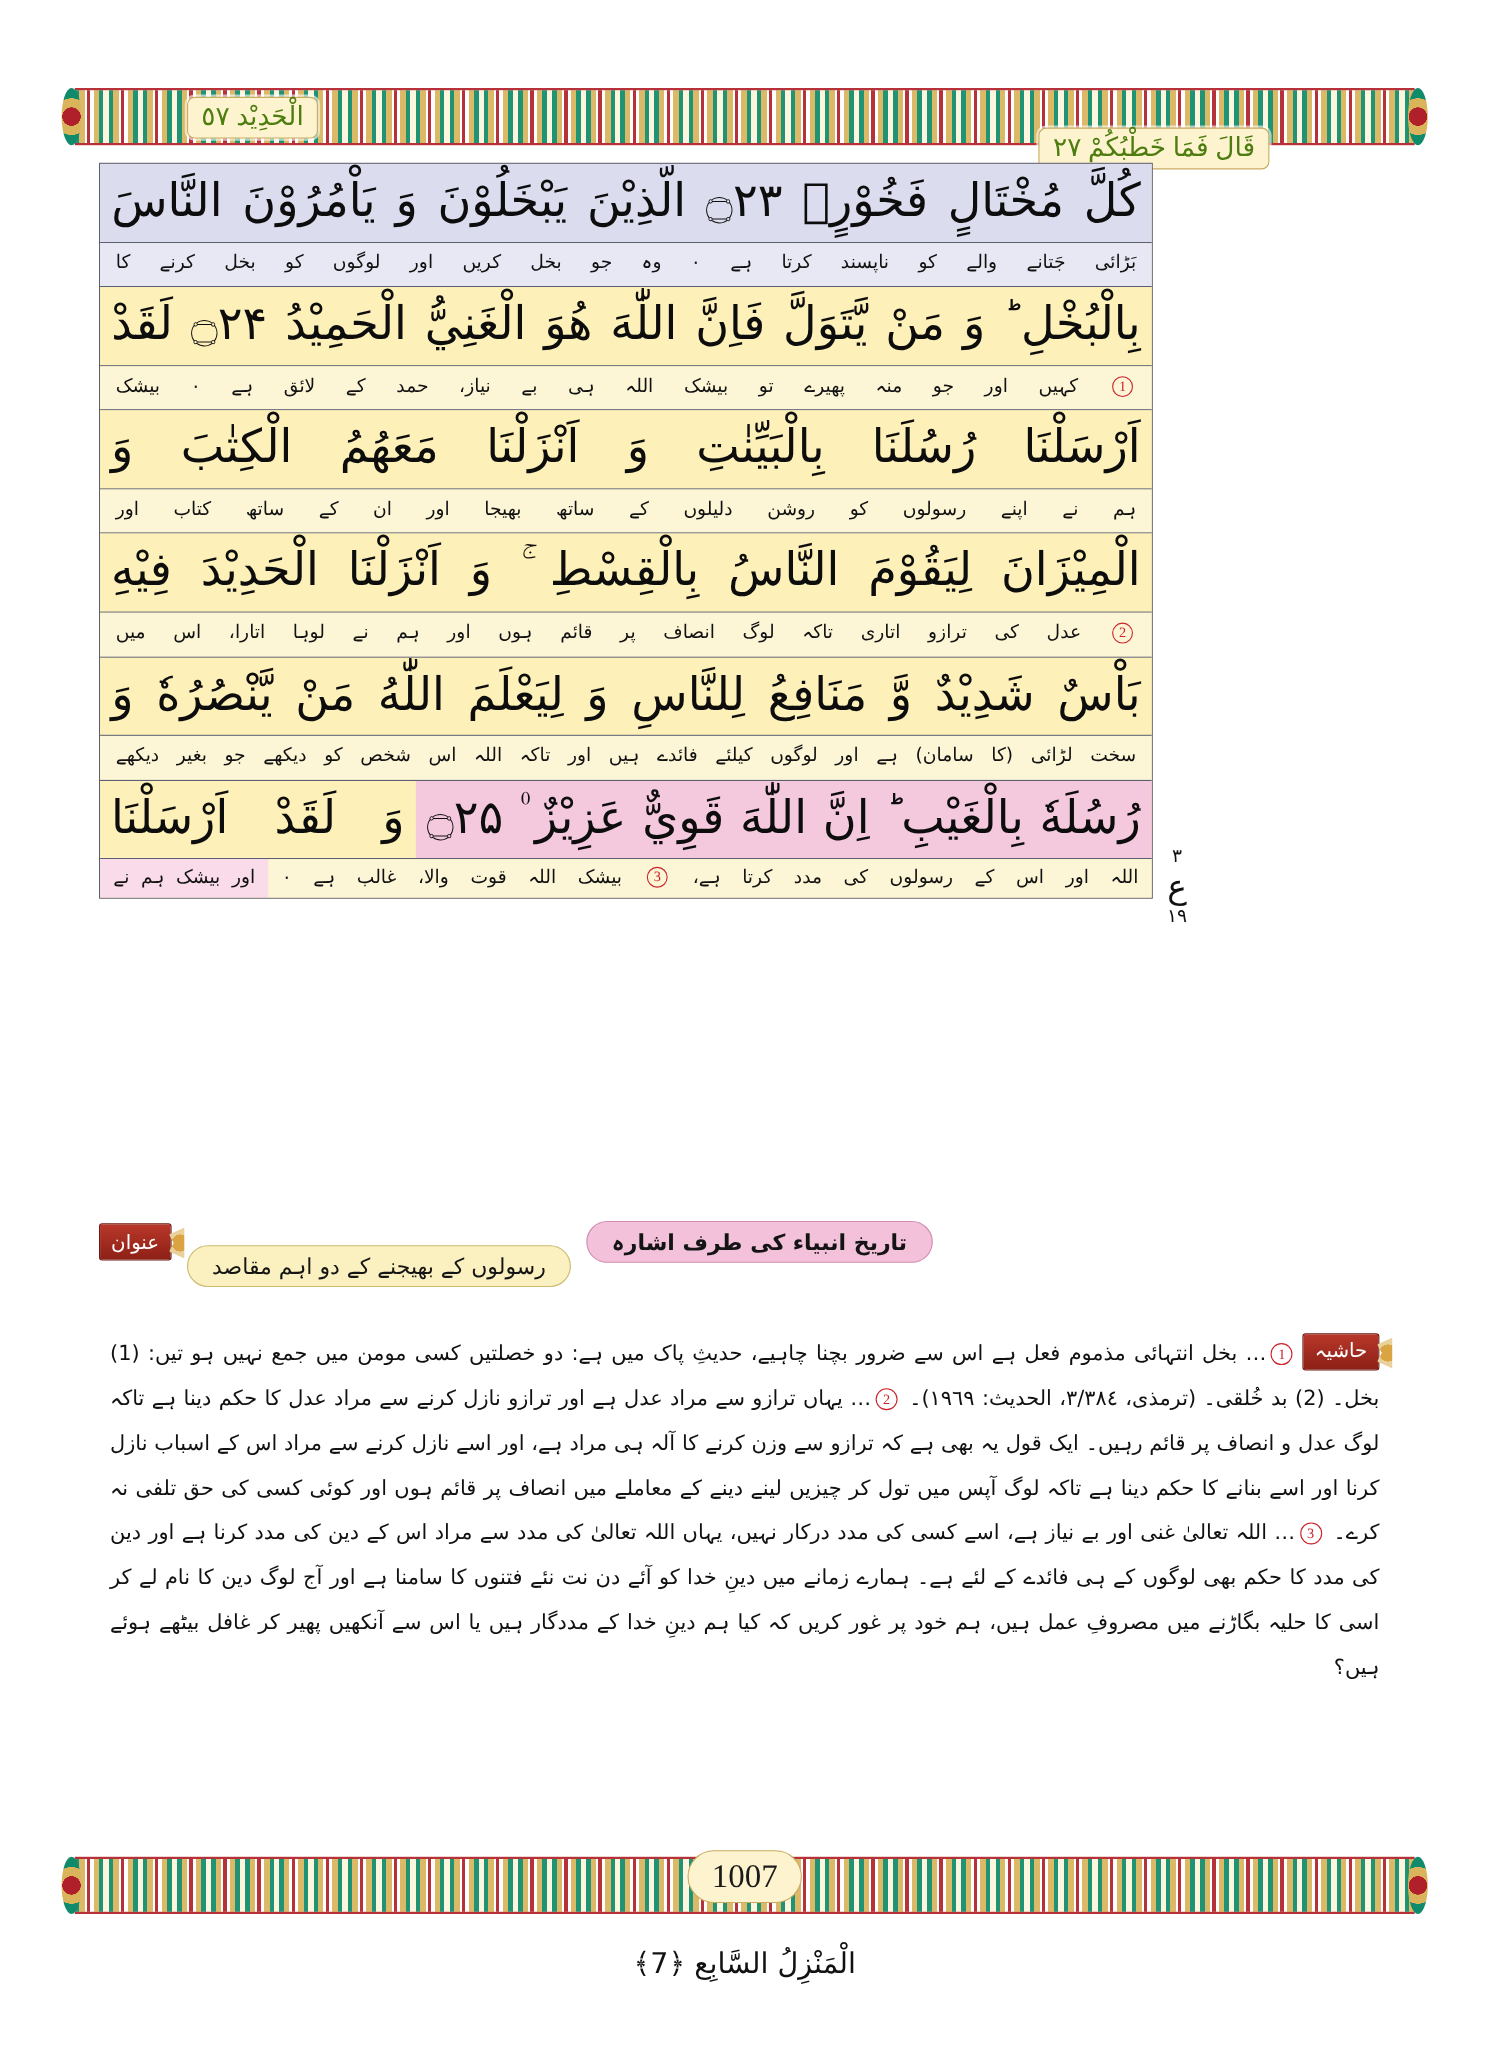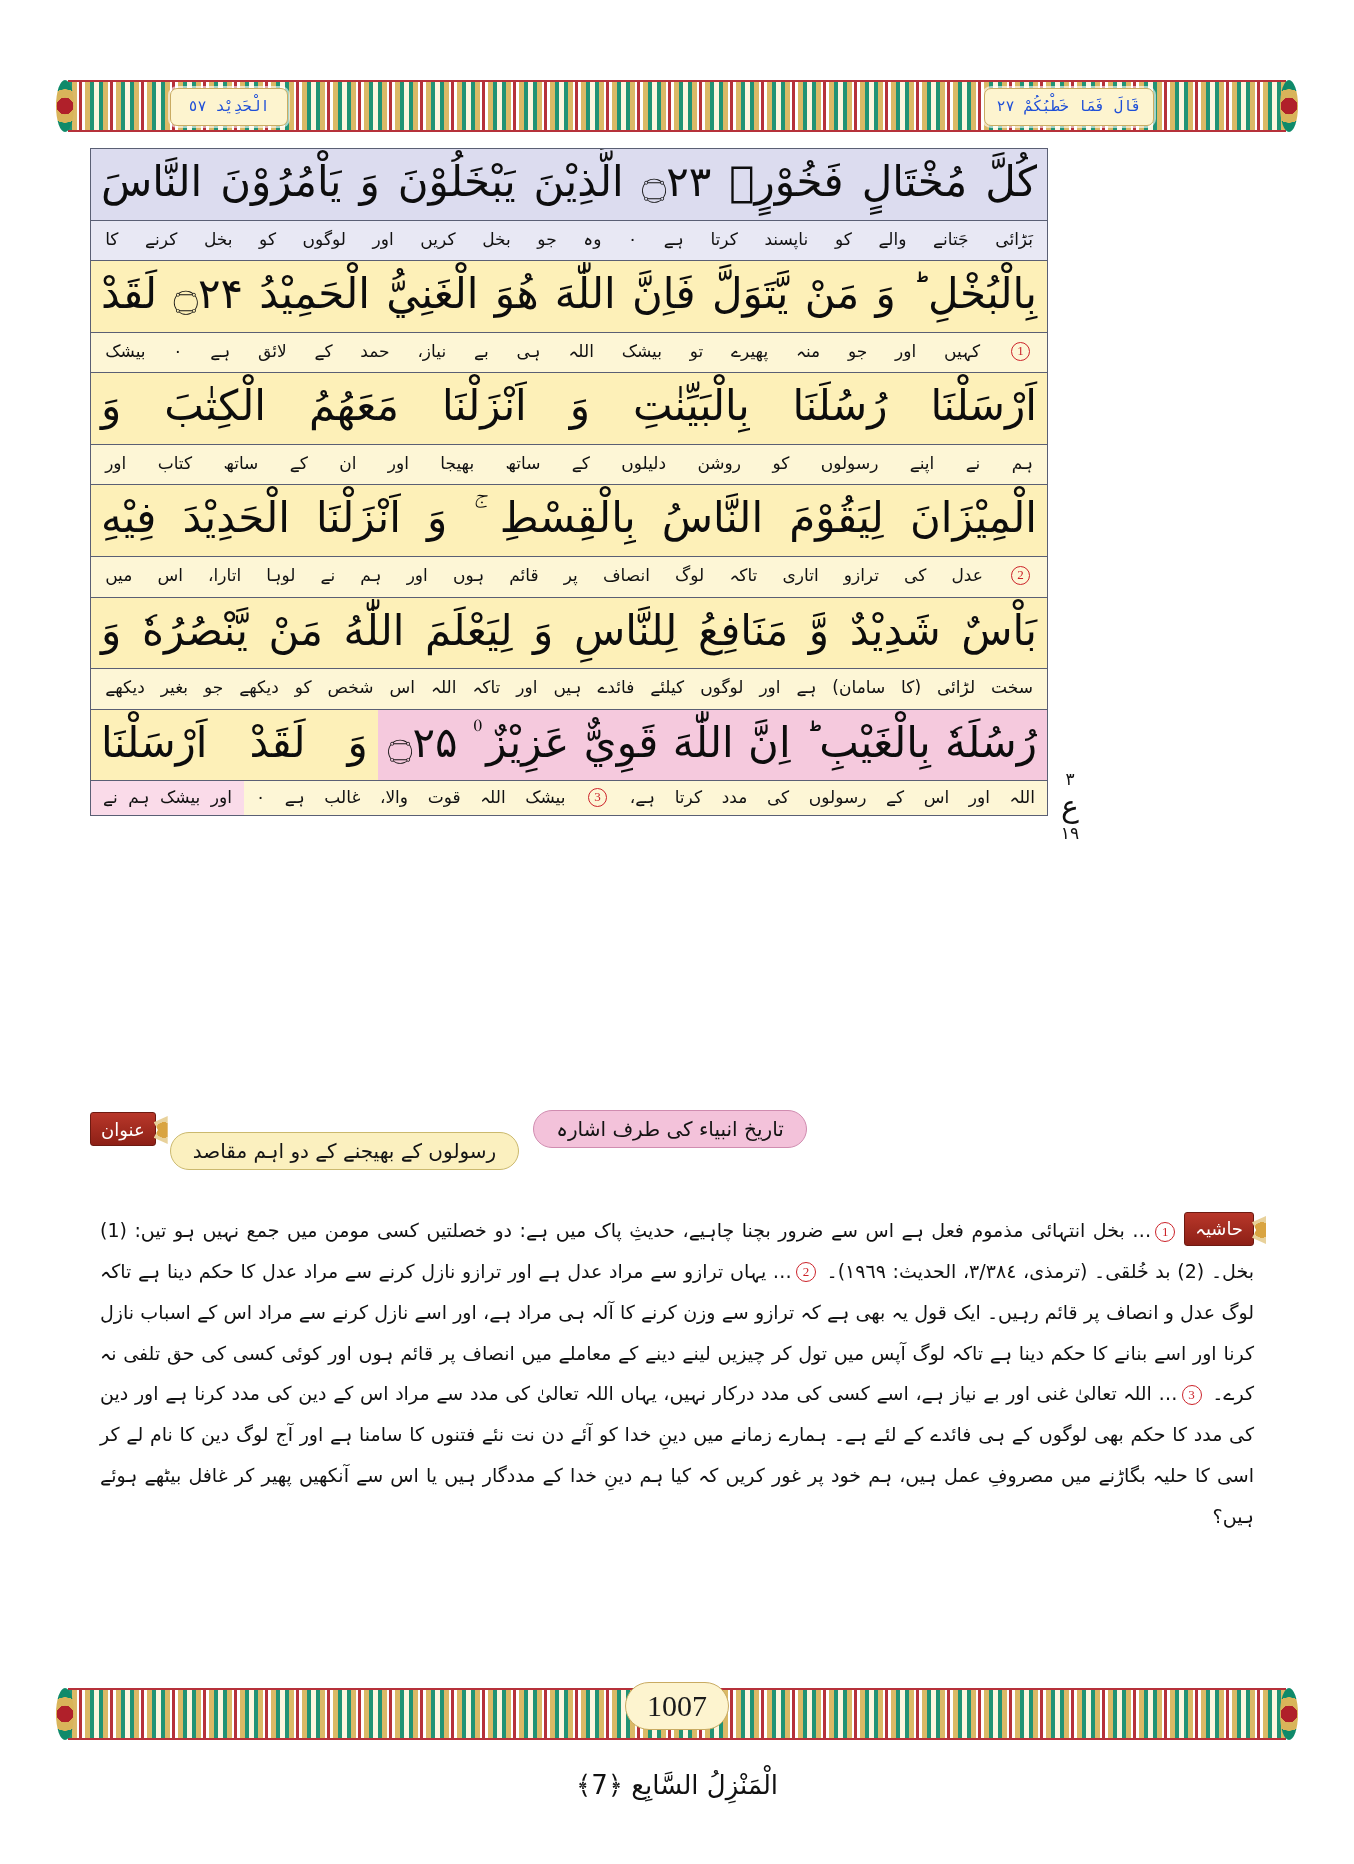--- a/index.html
+++ b/index.html
@@ -61,29 +61,29 @@
     top: 88px;
     height: 38px;
     background: #fdf4cf;
     border: 1px solid #c9ab62;
     border-radius: 7px;
     display: flex; align-items: center; justify-content: center;
     padding: 0 12px;
     box-shadow: 0 0 0 2px rgba(255,255,255,.6);
   }
   .cartouche span {
-    font-family: Liberation Mono, monospace;
-    font-size: 15px;
-    color: #1d4ed8;
+    font-family: Liberation Serif, serif;
+    font-size: 24px;
+    color: #4d7c0f;
     direction: rtl;
     white-space: nowrap;
     line-height: 1;
   }
   .cartouche.surah { left: 170px; min-width: 118px; }
-  .cartouche.para  { right: 200px; min-width: 160px; }
+  .cartouche.para  { right: 200px; min-width: 160px; margin-top: 28px; }
 
   
   .page-num {
     position: absolute;
     top: 1682px; left: 50%;
     transform: translateX(-50%);
     width: 104px; height: 48px;
     background: #fdf4cf;
     border: 1px solid #c9ab62;
     border-radius: 24px;
@@ -230,21 +230,21 @@
     display: inline-flex; align-items: center; justify-content: center;
     height: 38px;
     padding: 0 22px;
     border-radius: 19px;
     font-size: 20px;
     color: #141414;
     direction: rtl;
     white-space: nowrap;
   }
   .pill.cream { background: #fbf0bf; border: 1px solid #cbb96e; margin-top: 44px; }
-  .pill.pink  { background: #f3c2da; border: 1px solid #d08cb0; }
+  .pill.pink  { background: #f3c2da; border: 1px solid #d08cb0; font-weight: bold; }
 
   
   .hashiya {
     position: absolute;
     left: 100px; right: 100px;
     top: 1210px;
     direction: rtl;
     text-align: justify;
     font-size: 19px;
     line-height: 2.15;

